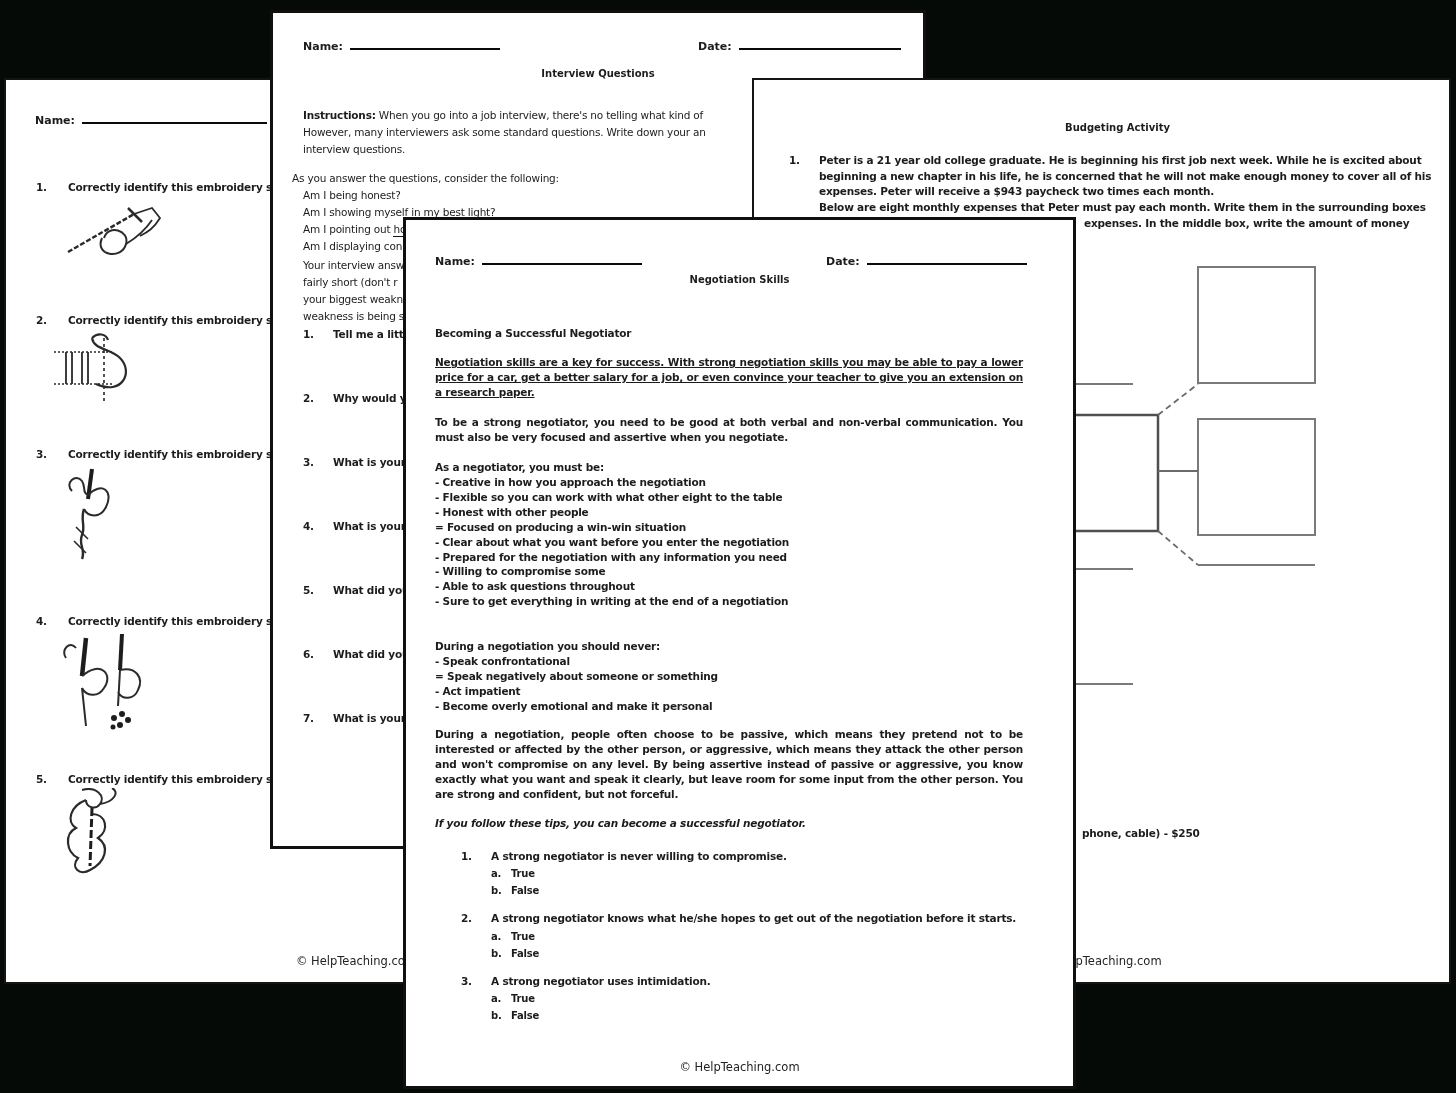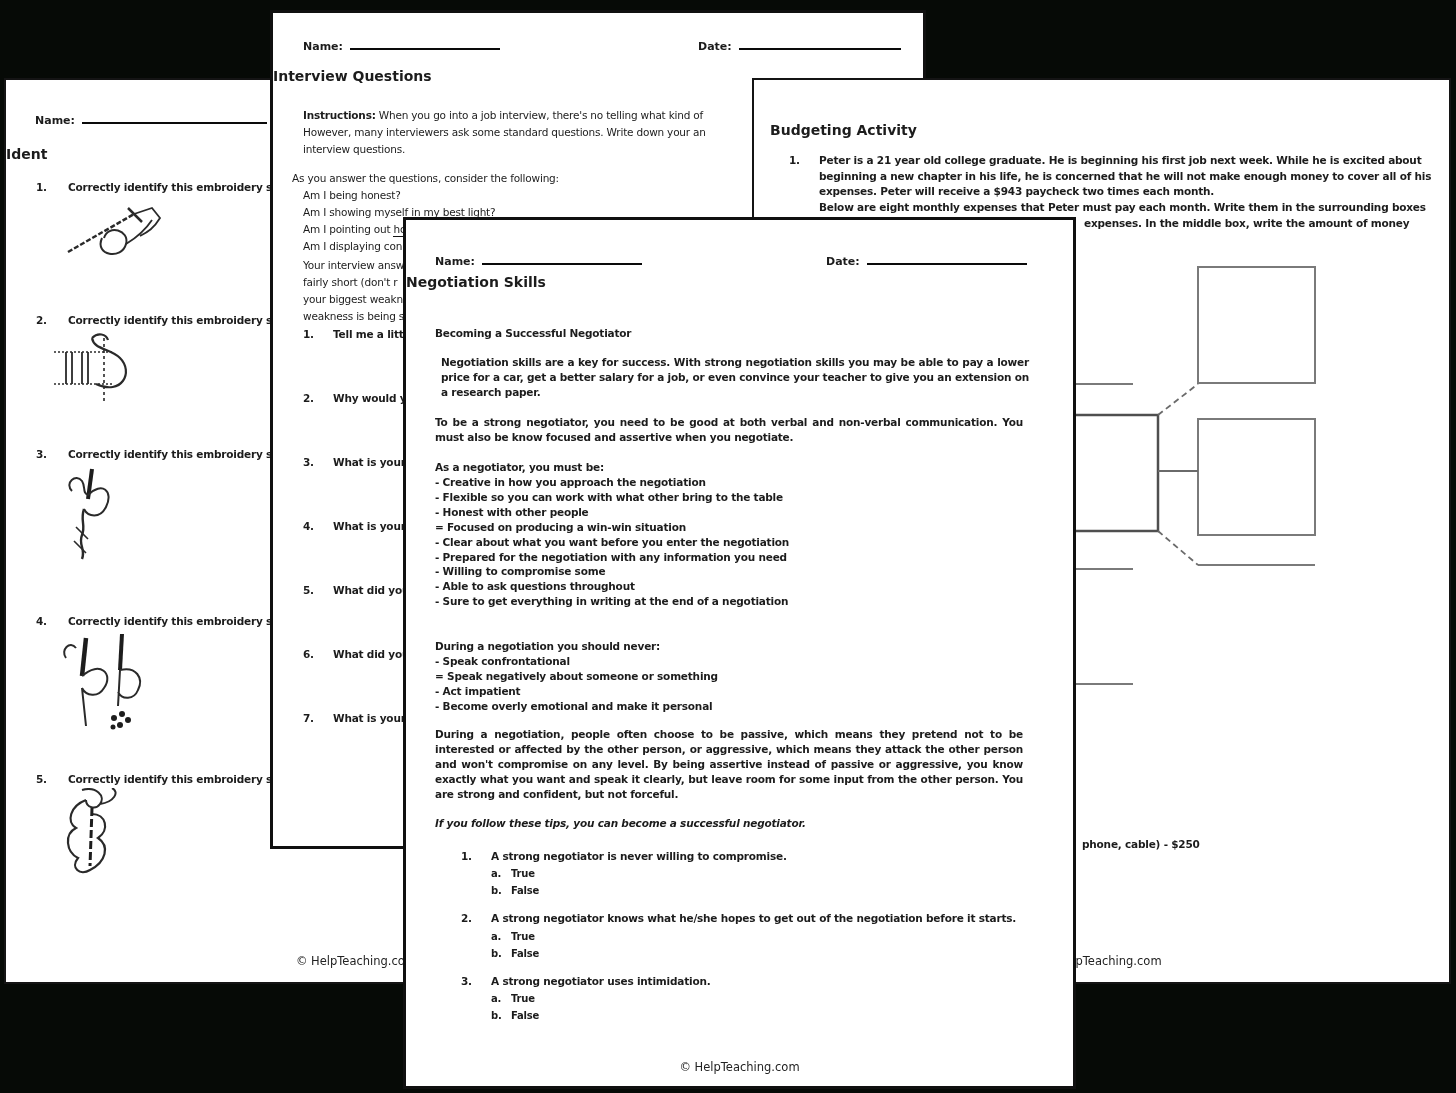--- a/index.html
+++ b/index.html
@@ -6,21 +6,21 @@
   body{
     width:1456px;height:1093px;position:relative;overflow:hidden;
     background:#060a06;
     font-family:"DejaVu Sans","Liberation Sans",sans-serif;
     color:#1c1c1c;
   }
   .page{position:absolute;background:#ffffff;}
   .abs{position:absolute;}
   .nowrap{white-space:nowrap;}
   .b{font-weight:bold;}
-  .title{font-weight:bold;font-size:14px;text-align:left;width:100%;}
+  .title{font-weight:bold;font-size:10px;text-align:center;width:100%;}
   .body-txt{font-size:10.5px;letter-spacing:-0.2px;line-height:15px;}
   .just{text-align:justify;}
   .nd-label{font-weight:bold;font-size:11px;}
   .nd-line{display:inline-block;border-bottom:2.5px solid #0a0a0a;height:9px;vertical-align:baseline;margin-left:7px;}
   .footer{font-size:11.5px;color:#222;text-align:center;width:100%;}
   .qnum{position:absolute;left:0;font-weight:bold;}
   .qtxt{position:absolute;left:30px;font-weight:bold;}
   .iq-row{position:relative;font-size:10.5px;letter-spacing:-0.2px;font-weight:bold;height:15px;margin-bottom:49px;white-space:nowrap;}
   .list-line{white-space:nowrap;}
   .uline{border-bottom:1.5px solid #111;padding-bottom:1px;}
@@ -181,43 +181,43 @@
     <rect x="8" y="155" width="136" height="116" fill="none" stroke="#4f4f4f" stroke-width="2.5"></rect>
     <line x1="28" y1="124" x2="119" y2="124" stroke="#7a7a7a" stroke-width="2"></line>
     <line x1="28" y1="309" x2="119" y2="309" stroke="#7a7a7a" stroke-width="2"></line>
     <line x1="28" y1="424" x2="119" y2="424" stroke="#7a7a7a" stroke-width="2"></line>
     <line x1="184" y1="305" x2="301" y2="305" stroke="#7a7a7a" stroke-width="2"></line>
     <line x1="144" y1="211" x2="184" y2="211" stroke="#6a6a6a" stroke-width="2"></line>
     <line x1="144" y1="155" x2="184" y2="124" stroke="#6a6a6a" stroke-width="1.8" stroke-dasharray="6,4"></line>
     <line x1="144" y1="271" x2="184" y2="305" stroke="#6a6a6a" stroke-width="1.8" stroke-dasharray="6,4"></line>
   </svg>
 
-  <div class="abs body-txt b nowrap" style="left:328px;top:746px;margin-top:11px;">phone, cable) - $250</div>
+  <div class="abs body-txt b nowrap" style="left:328px;top:746px;">phone, cable) - $250</div>
   <div class="footer abs" style="top:874px;">© HelpTeaching.com</div>
 </div>
 
 <div class="page" id="page-negotiation" style="left:403px;top:217px;width:667px;height:866px;z-index:4;">
   <div class="abs" style="left:29px;top:30px;">
     <span class="nd-label">Name:</span><span class="nd-line" style="width:160px;"></span>
   </div>
   <div class="abs" style="left:420px;top:30px;">
     <span class="nd-label">Date:</span><span class="nd-line" style="width:160px;"></span>
   </div>
   <div class="title abs" style="top:54px;">Negotiation Skills</div>
 
   <div class="abs body-txt b nowrap" style="left:29px;top:106px;">Becoming a Successful Negotiator</div>
 
-  <div class="abs body-txt b just" style="left:35px;top:135px;width:588px;">Negotiation skills are a key for success. With strong negotiation skills you may be able to pay a lower price for a car, get a better salary for a job, or even convince your teacher to give you an extension on a research paper.</div>
-  <div class="abs body-txt b just" style="left:29px;top:195px;width:588px;">To be a strong negotiator, you need to be good at both verbal and non-verbal communication. You must also be know focused and assertive when you negotiate.</div>
+  <div class="abs body-txt b just" style="left:29px;top:135px;width:588px;text-decoration:underline;">Negotiation skills are a key for success. With strong negotiation skills you may be able to pay a lower price for a car, get a better salary for a job, or even convince your teacher to give you an extension on a research paper.</div>
+  <div class="abs body-txt b just" style="left:29px;top:195px;width:588px;">To be a strong negotiator, you need to be good at both verbal and non-verbal communication. You must also be very focused and assertive when you negotiate.</div>
 
   <div class="abs body-txt b nowrap" style="left:29px;top:240px;">As a negotiator, you must be:</div>
   <div class="abs body-txt b" style="left:29px;top:255px;line-height:14.9px;">
 
   <div class="list-line">- Creative in how you approach the negotiation</div>
-      <div class="list-line">- Flexible so you can work with what other bring to the table</div>
+      <div class="list-line">- Flexible so you can work with what other eight to the table</div>
       <div class="list-line">- Honest with other people</div>
       <div class="list-line">= Focused on producing a win-win situation</div>
       <div class="list-line">- Clear about what you want before you enter the negotiation</div>
       <div class="list-line">- Prepared for the negotiation with any information you need</div>
       <div class="list-line">- Willing to compromise some</div>
       <div class="list-line">- Able to ask questions throughout</div>
       <div class="list-line">- Sure to get everything in writing at the end of a negotiation</div>
     </div>
 
   <div class="abs body-txt b nowrap" style="left:29px;top:419px;">During a negotiation you should never:</div>

